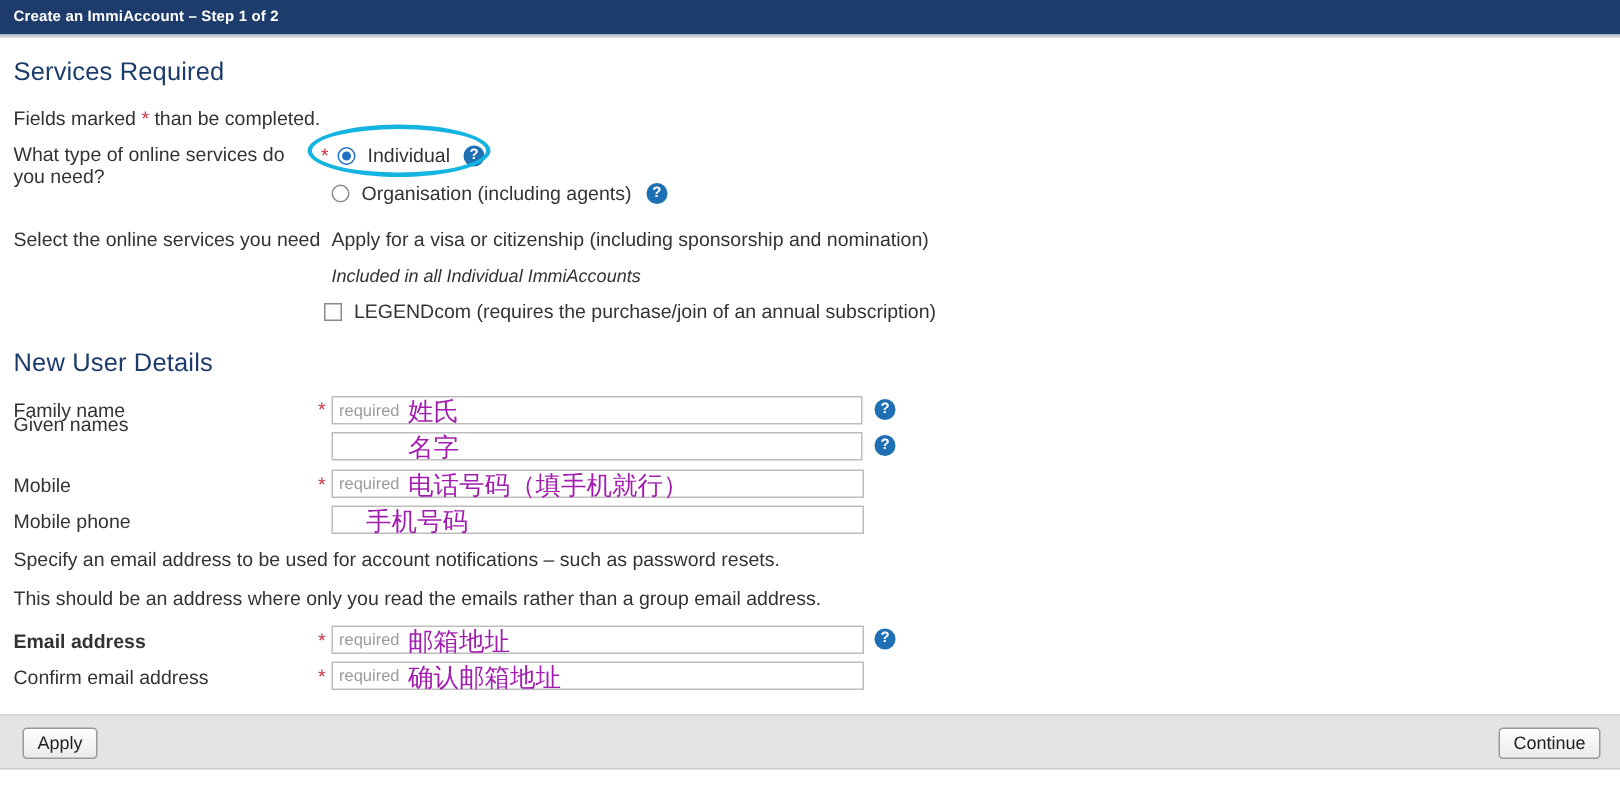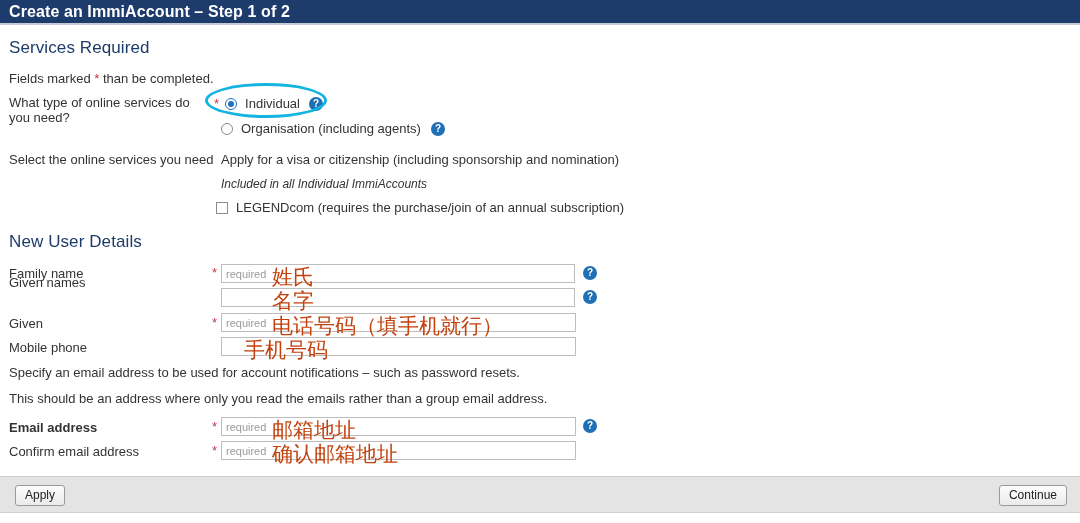--- a/index.html
+++ b/index.html
@@ -23,21 +23,21 @@
     left: 0; top: 0;
     width: 1080px;
     height: 23px;
     background: #1d3c6b;
     box-sizing: border-box;
     display: flex;
     align-items: center;
   }
   .titlebar-text {
     color: #ffffff;
-    font-size: 16px;
+    font-size: 10px;
     font-weight: bold;
     padding-left: 9px;
     letter-spacing: 0.1px;
   }
   .titlebar-underline {
     position: absolute;
     left: 0; top: 23px;
     width: 1080px;
     height: 2px;
     background: #c5cbd6;
@@ -149,22 +149,22 @@
   .field::placeholder { color: #9b9b9b; opacity: 1; }
   .star-abs {
     position: absolute;
     color: #cc3344;
     font-size: 13px;
   }
 
   
   .annot {
     position: absolute;
-    color: #c2410c;
-    font-size: 21px;
+    color: #a21caf;
+    font-size: 17px;
     white-space: nowrap;
     pointer-events: none;
     font-family: "DejaVu Sans", sans-serif;
   }
   .ellipse-annot {
     position: absolute;
     border: 3px solid #14b4e0;
     border-radius: 50%;
     box-sizing: border-box;
     pointer-events: none;
@@ -247,21 +247,21 @@
   <span class="star-abs" style="left:212px; top:240px;">*</span>
   <input class="field" style="left: 221px; top: 239px; width: 354px;" placeholder="required">
   <span class="help help-abs" style="left:583px; top:241px;">?</span>
   <span class="annot" style="left:272px; top:238px;">姓氏</span>
 
   <div class="label" style="top:250px;">Given names</div>
   <input class="field" style="left: 221px; top: 263px; width: 354px;" placeholder="">
   <span class="help help-abs" style="left:583px; top:265px;">?</span>
   <span class="annot" style="left:272px; top:262px;">名字</span>
 
-  <div class="label" style="top:291px;">Given</div>
+  <div class="label" style="top:291px;">Mobile</div>
   <span class="star-abs" style="left:212px; top:290px;">*</span>
   <input class="field" style="left: 221px; top: 288px; width: 355px;" placeholder="required">
   <span class="annot" style="left:272px; top:287px;">电话号码（填手机就行）</span>
 
   <div class="label" style="top:315px;">Mobile phone</div>
   <input class="field" style="left: 221px; top: 312px; width: 355px;" placeholder="">
   <span class="annot" style="left:244px; top:311px;">手机号码</span>
 
   <div class="static-line" style="left:9px; top:340px;">Specify an email address to be used for account notifications – such as password resets.</div>
   <div class="static-line" style="left:9px; top:366px;">This should be an address where only you read the emails rather than a group email address.</div>

